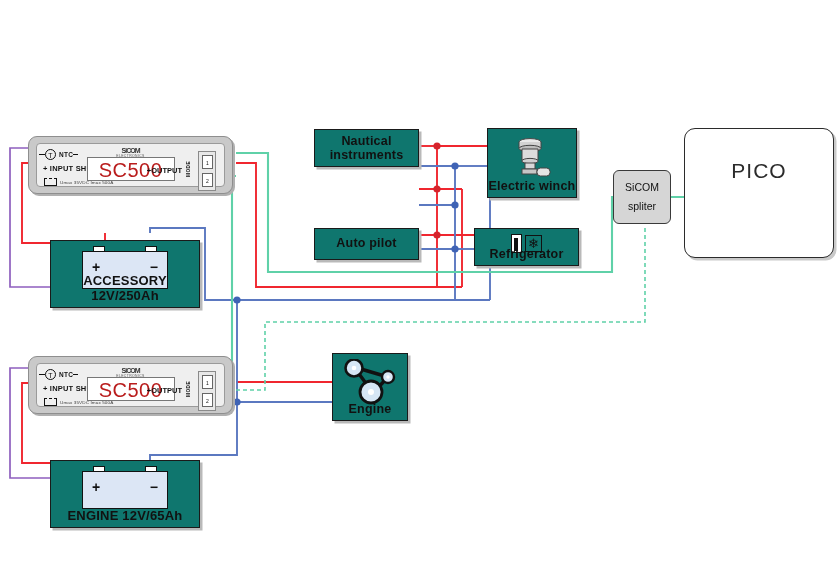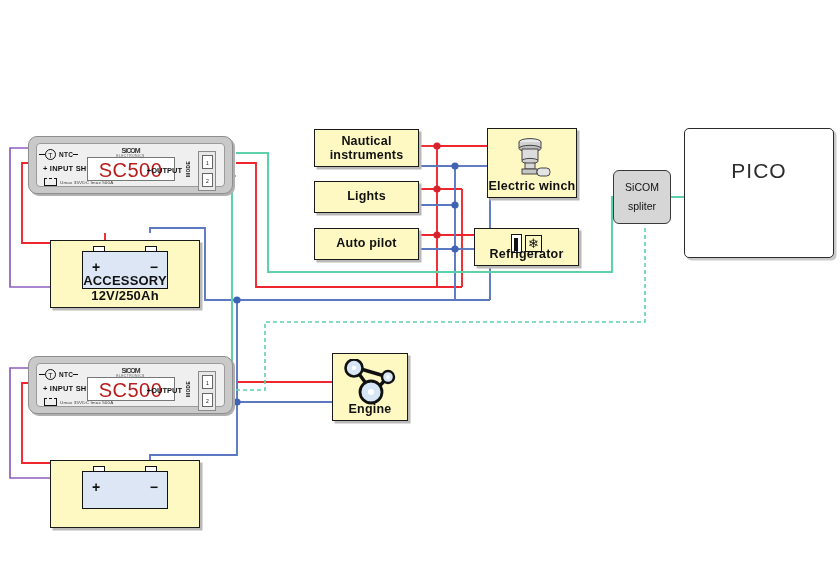--- a/index.html
+++ b/index.html
@@ -1,20 +1,20 @@
 <!DOCTYPE html>
 <html><head>
 <meta charset="utf-8">
 <style>
   html,body{margin:0;padding:0;background:#ffffff;}
   body{width:840px;height:580px;font-family:"Liberation Sans",sans-serif;overflow:hidden;}
   #stage{position:relative;width:840px;height:580px;}
   svg.wires{position:absolute;left:0;top:0;width:840px;height:580px;}
 
-  .node{position:absolute;box-sizing:border-box;background:#fef9c3;border:1.6px solid #1a1a1a;
+  .node{position:absolute;box-sizing:border-box;background:#0f766e;border:1.6px solid #1a1a1a;
         box-shadow:2.5px 2.5px 0 #b9b9b9;padding-left:40px;}
   .node .lbl{position:absolute;left:0;right:0;text-align:center;color:#111;font-weight:700;letter-spacing:.2px;}
 
   
   .loadbox{width:105px;height:32px;}
   .loadbox .lbl{top:50%;transform:translateY(-50%);font-size:12.5px;line-height:13.5px;}
 
   
   .appl .lbl{bottom:4px;font-size:12.5px;}
 
@@ -23,21 +23,21 @@
   .batt .lbl{bottom:4px;font-size:13px;}
   .battico{position:absolute;left:50%;top:10px;transform:translateX(-50%);
            width:86px;height:38px;background:#dce6f5;border:1.8px solid #111;box-sizing:border-box;}
   .battico .pl,.battico .mn{position:absolute;top:7px;font-size:14px;font-weight:700;color:#111;}
   .battico .pl{left:9px;} .battico .mn{right:9px;}
   .term{position:absolute;top:-6px;width:12px;height:6px;background:#fff;border:1.8px solid #111;box-sizing:border-box;}
   .term.l{left:10px;} .term.r{right:10px;}
 
   
   #pico{position:absolute;left:684px;top:128px;width:150px;height:130px;box-sizing:border-box;
-        background:#fff;border:1.5px solid #2b2b2b;border-radius:5px;box-shadow:2.5px 2.5px 0 #c9c9c9;}
+        background:#fff;border:1.5px solid #2b2b2b;border-radius:11px;box-shadow:2.5px 2.5px 0 #c9c9c9;}
   #pico .lbl{position:absolute;left:0;right:0;top:30px;text-align:center;font-size:21px;color:#2b2b2b;letter-spacing:1px;}
 
   
   #sicom{position:absolute;left:613px;top:170px;width:58px;height:54px;box-sizing:border-box;
          background:#d6d6d6;border:1.4px solid #3a3a3a;border-radius:6px;}
   #sicom .l1,#sicom .l2{position:absolute;left:0;right:0;text-align:center;font-size:10.5px;color:#111;}
   #sicom .l1{top:10px;} #sicom .l2{top:29px;}
 
   
   .shunt{position:absolute;width:205px;height:58px;box-sizing:border-box;
@@ -204,30 +204,28 @@
     <div class="lbl">ACCESSORY 12V/250Ah</div>
   </div>
 
   <div class="node batt" style="left:50px;top:460px;">
     <div class="battico">
       <span class="term l"></span>
       <span class="term r"></span>
       <span class="pl">+</span>
       <span class="mn">−</span>
     </div>
+    <div class="lbl">ENGINE 12V/65Ah</div>
   </div>
 
   <div class="node loadbox" style="left:314px;top:129px;height:38px;">
     <div class="lbl" style="white-space:pre-line;">Nautical
 instruments</div>
   </div>
 
-  <div class="node loadbox" style="left:314px;top:181px;">
-    <div class="lbl">Lights</div>
-  </div>
 
   <div class="node loadbox" style="left:314px;top:228px;">
     <div class="lbl">Auto pilot</div>
   </div>
 
   <div class="node appl" style="left:487px;top:128px;width:90px;height:70px;text-decoration:underline;">
     <svg class="winch" viewBox="0 0 46 44">
       <ellipse cx="21" cy="7" rx="11" ry="3.4" fill="#e9e9e9" stroke="#444" stroke-width="1"></ellipse>
       <path d="M10,7 L10,13 Q21,17 32,13 L32,7" fill="#d2d2d2" stroke="#444" stroke-width="1"></path>
       <ellipse cx="21" cy="13.5" rx="11" ry="3.2" fill="#bdbdbd" stroke="#444" stroke-width="1"></ellipse>

